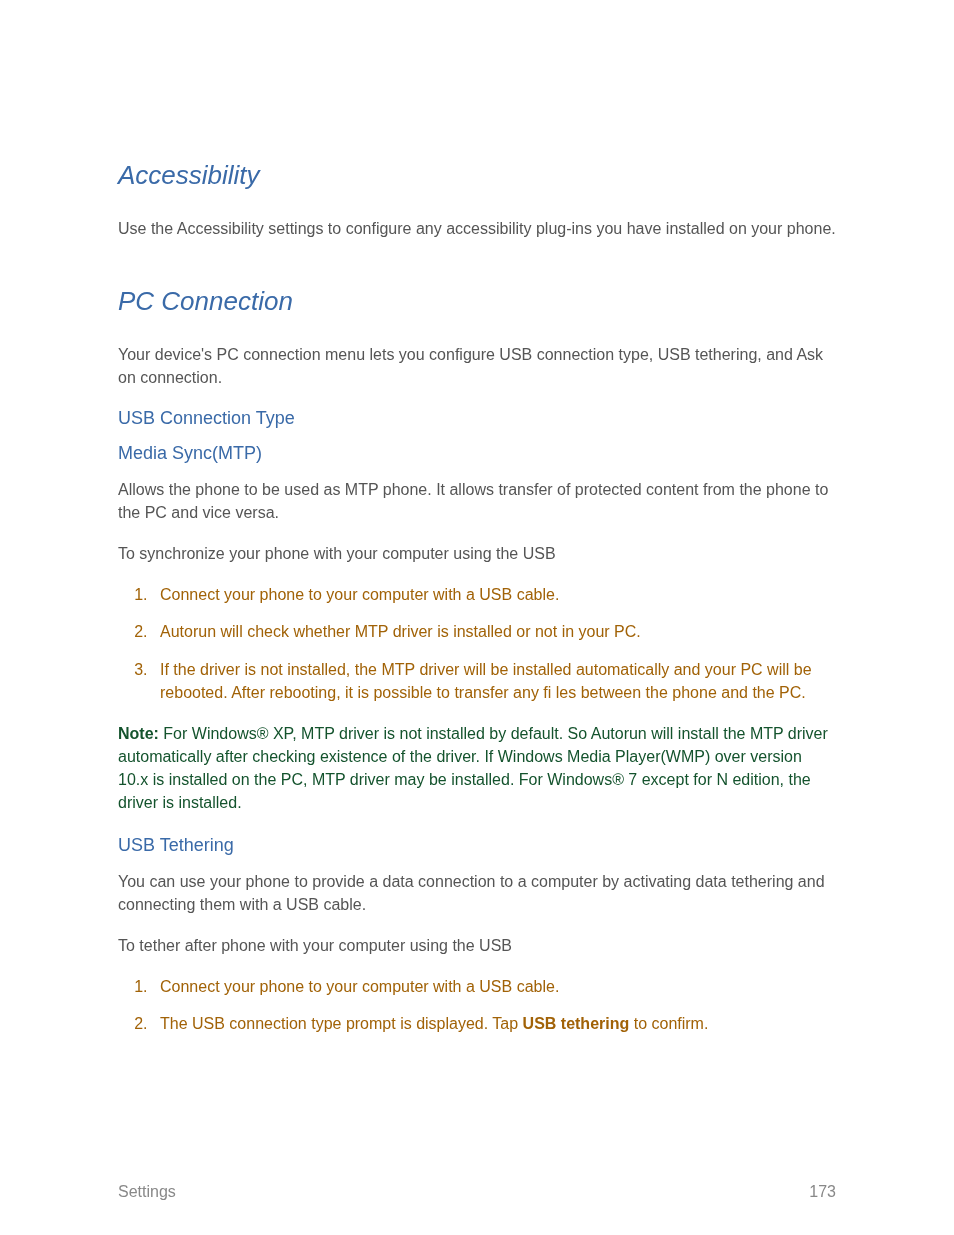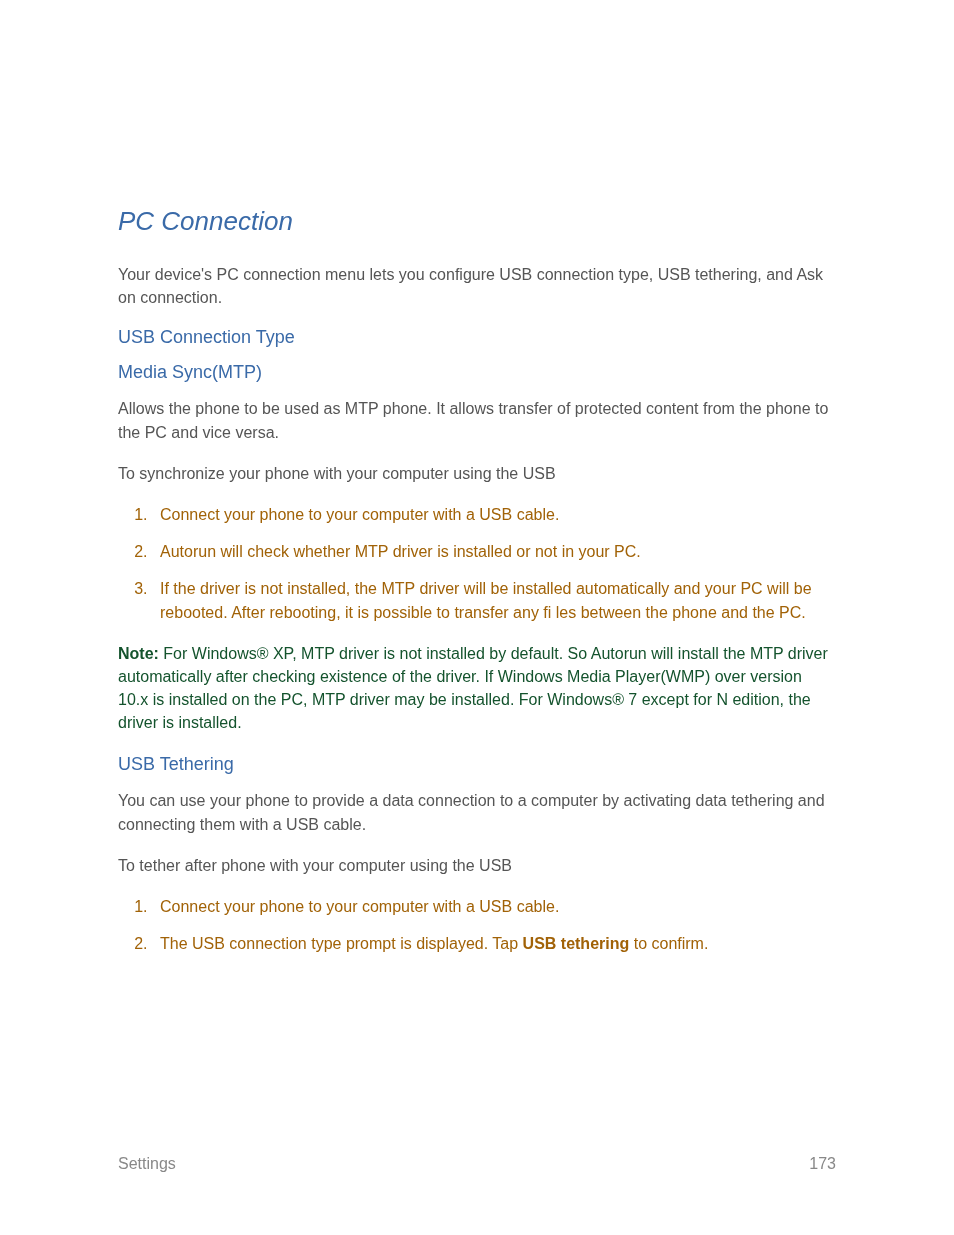--- a/index.html
+++ b/index.html
@@ -62,40 +62,42 @@
       padding-left: 8px;
     }
     .note-green-block {
       font-size: 16px;
       color: #14532d;
       line-height: 1.45;
       margin-bottom: 20px;
     }
     .footer {
       position: absolute;
-      bottom: 62px;
+      bottom: 34px;
       left: 118px;
       right: 118px;
       display: flex;
       justify-content: space-between;
       font-size: 16px;
       color: #888;
     }
     .section-gap {
       margin-top: 46px;
     }
     .bold-inline {
       font-weight: bold;
     }
   </style>
 </head>
 <body>
 
 <div class="page-content">
 
+  <h1 class="h1-heading">Accessibility</h1>
+  <p class="body-para">Use the Accessibility settings to configure any accessibility plug-ins you have installed on your phone.</p>
 
   <h1 class="h1-heading section-gap">PC Connection</h1>
   <p class="body-para">Your device's PC connection menu lets you configure USB connection type, USB tethering, and Ask on connection.</p>
 
   <h2 class="h2-heading first">USB Connection Type</h2>
 
   <h2 class="h2-heading">Media Sync(MTP)</h2>
   <p class="body-para">Allows the phone to be used as MTP phone. It allows transfer of protected content from the phone to the PC and vice versa.</p>
   <p class="body-para">To synchronize your phone with your computer using the USB</p>
   <ol>

